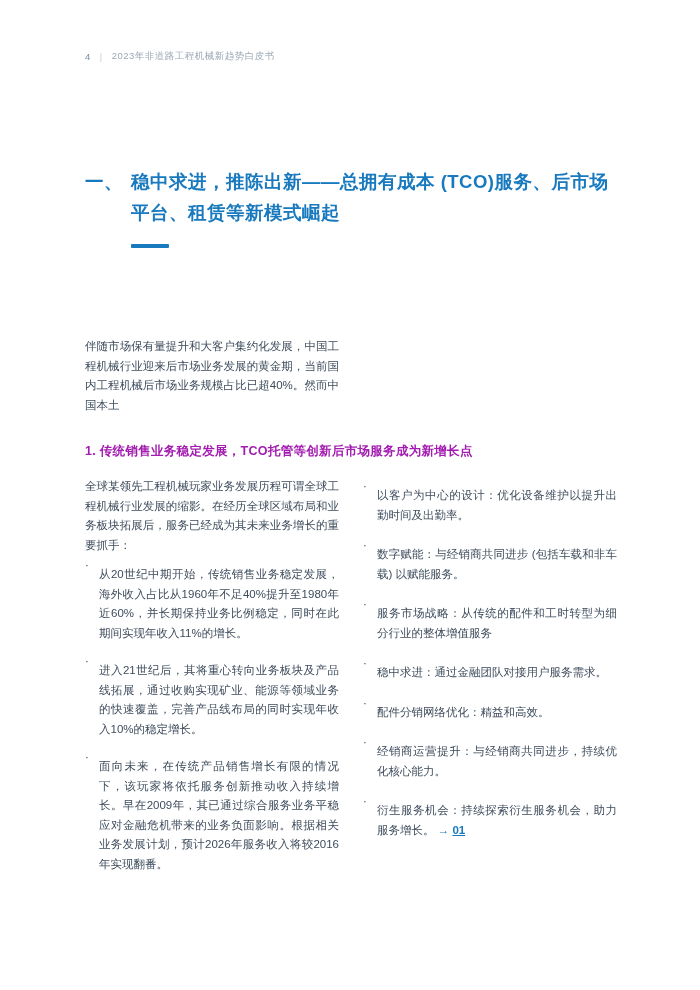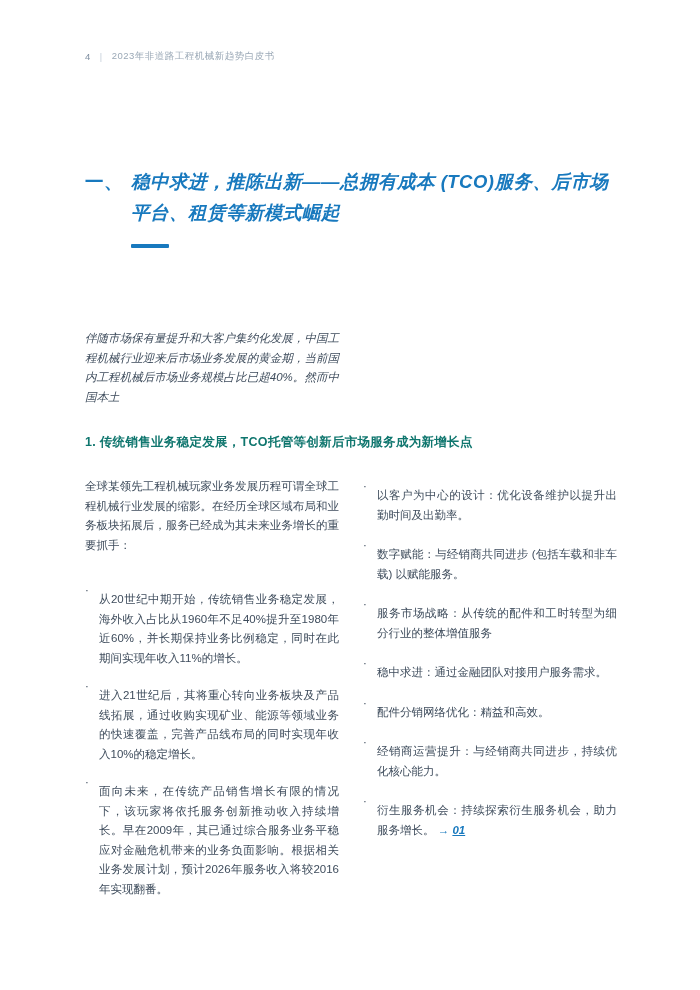--- a/index.html
+++ b/index.html
@@ -20,49 +20,49 @@
   .runhead .pnum { color:#7e8ea0; }
   .runhead .sep { color:#c4ced8; font-size:9px; }
 
   
   .chapter {
     position:absolute; top:166px; left:85px; width:545px;
     display:flex; color:#1879be; font-weight:bold;
     font-size:18.5px; line-height:31px; letter-spacing:0.5px;
   }
   .chapter .num { width:46px; flex-shrink:0; }
-  .chapter .txt { width:495px;font-style:italic; }
+  .chapter .txt { width:495px; }
   .chapter-dash {
     position:absolute; top:244px; left:131px;
     width:38px; height:4px; background:#1879be; border-radius:1px;
   }
 
   
   .cols { position:absolute; left:85px; width:532px; display:flex; gap:24px; }
   .col  { width:254px; font-size:11.5px; line-height:19.5px; text-align:justify; color:#3e4c5c; }
-  .cols.intro { top:329px;font-style:italic; }
+  .cols.intro { top:337px; }
   .cols.bodytext { top:477px; }
 
   .sec-title {
-    position:absolute; top:434px; left:85px; width:545px;
-    color:#0f766e; font-weight:bold; font-size:12.5px; letter-spacing:0.3px;
+    position:absolute; top:443px; left:85px; width:545px;
+    color:#a21caf; font-weight:bold; font-size:12.5px; letter-spacing:0.3px;
   }
 
-  .col .lead { margin-bottom:26px;font-family:Liberation Serif, serif; }
+  .col .lead { margin-bottom:1px;font-family:Liberation Serif, serif; }
   ul.blist { list-style:none; }
   ul.blist li { display:flex; margin-bottom:9px; }
   ul.blist .dot { width:14px; flex-shrink:0; color:#3e4c5c; }
   ul.blist .btext { flex:1; text-align:justify;margin-top:9px; }
   ul.blist.spread li { margin-bottom:11px; }
 
   .xref {
     color:#1879be; font-weight:bold; text-decoration:none; cursor:pointer;
     white-space:nowrap;
   }
-  .xref .u { text-decoration:underline;font-style:italic; }
+  .xref .u { text-decoration:underline; }
 </style>
 </head>
 <body>
 
 <div class="page">
 
   <div class="runhead">
     <span class="pnum">4</span>
     <span class="sep">|</span>
     <span class="dtitle">2023年非道路工程机械新趋势白皮书</span>

